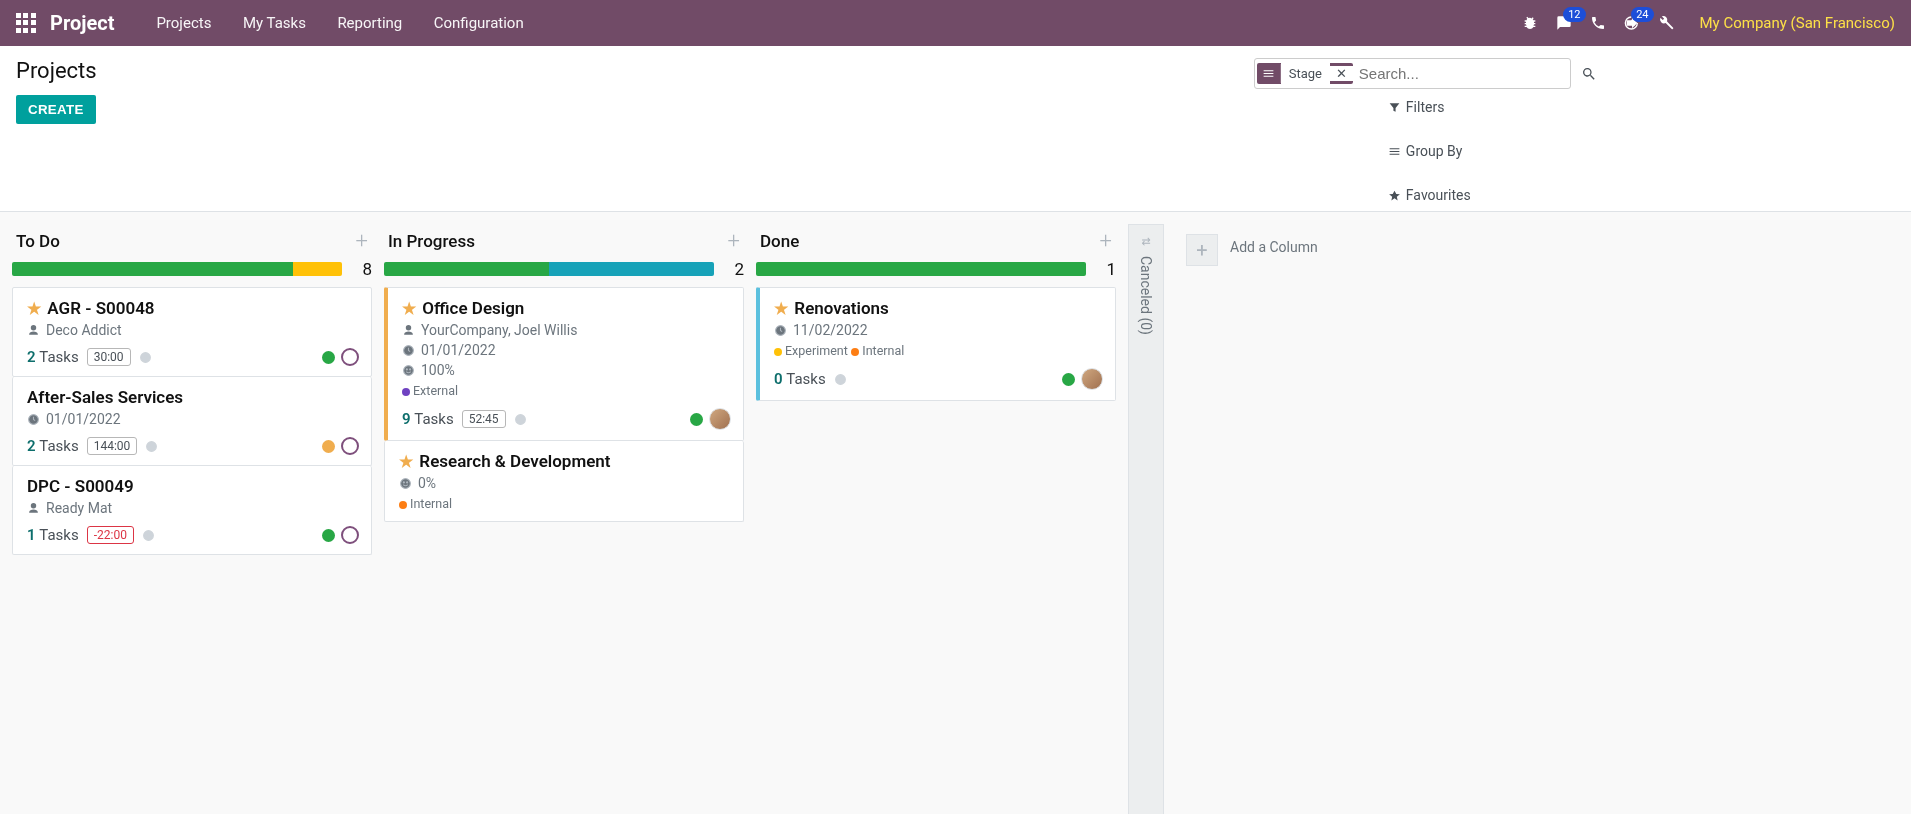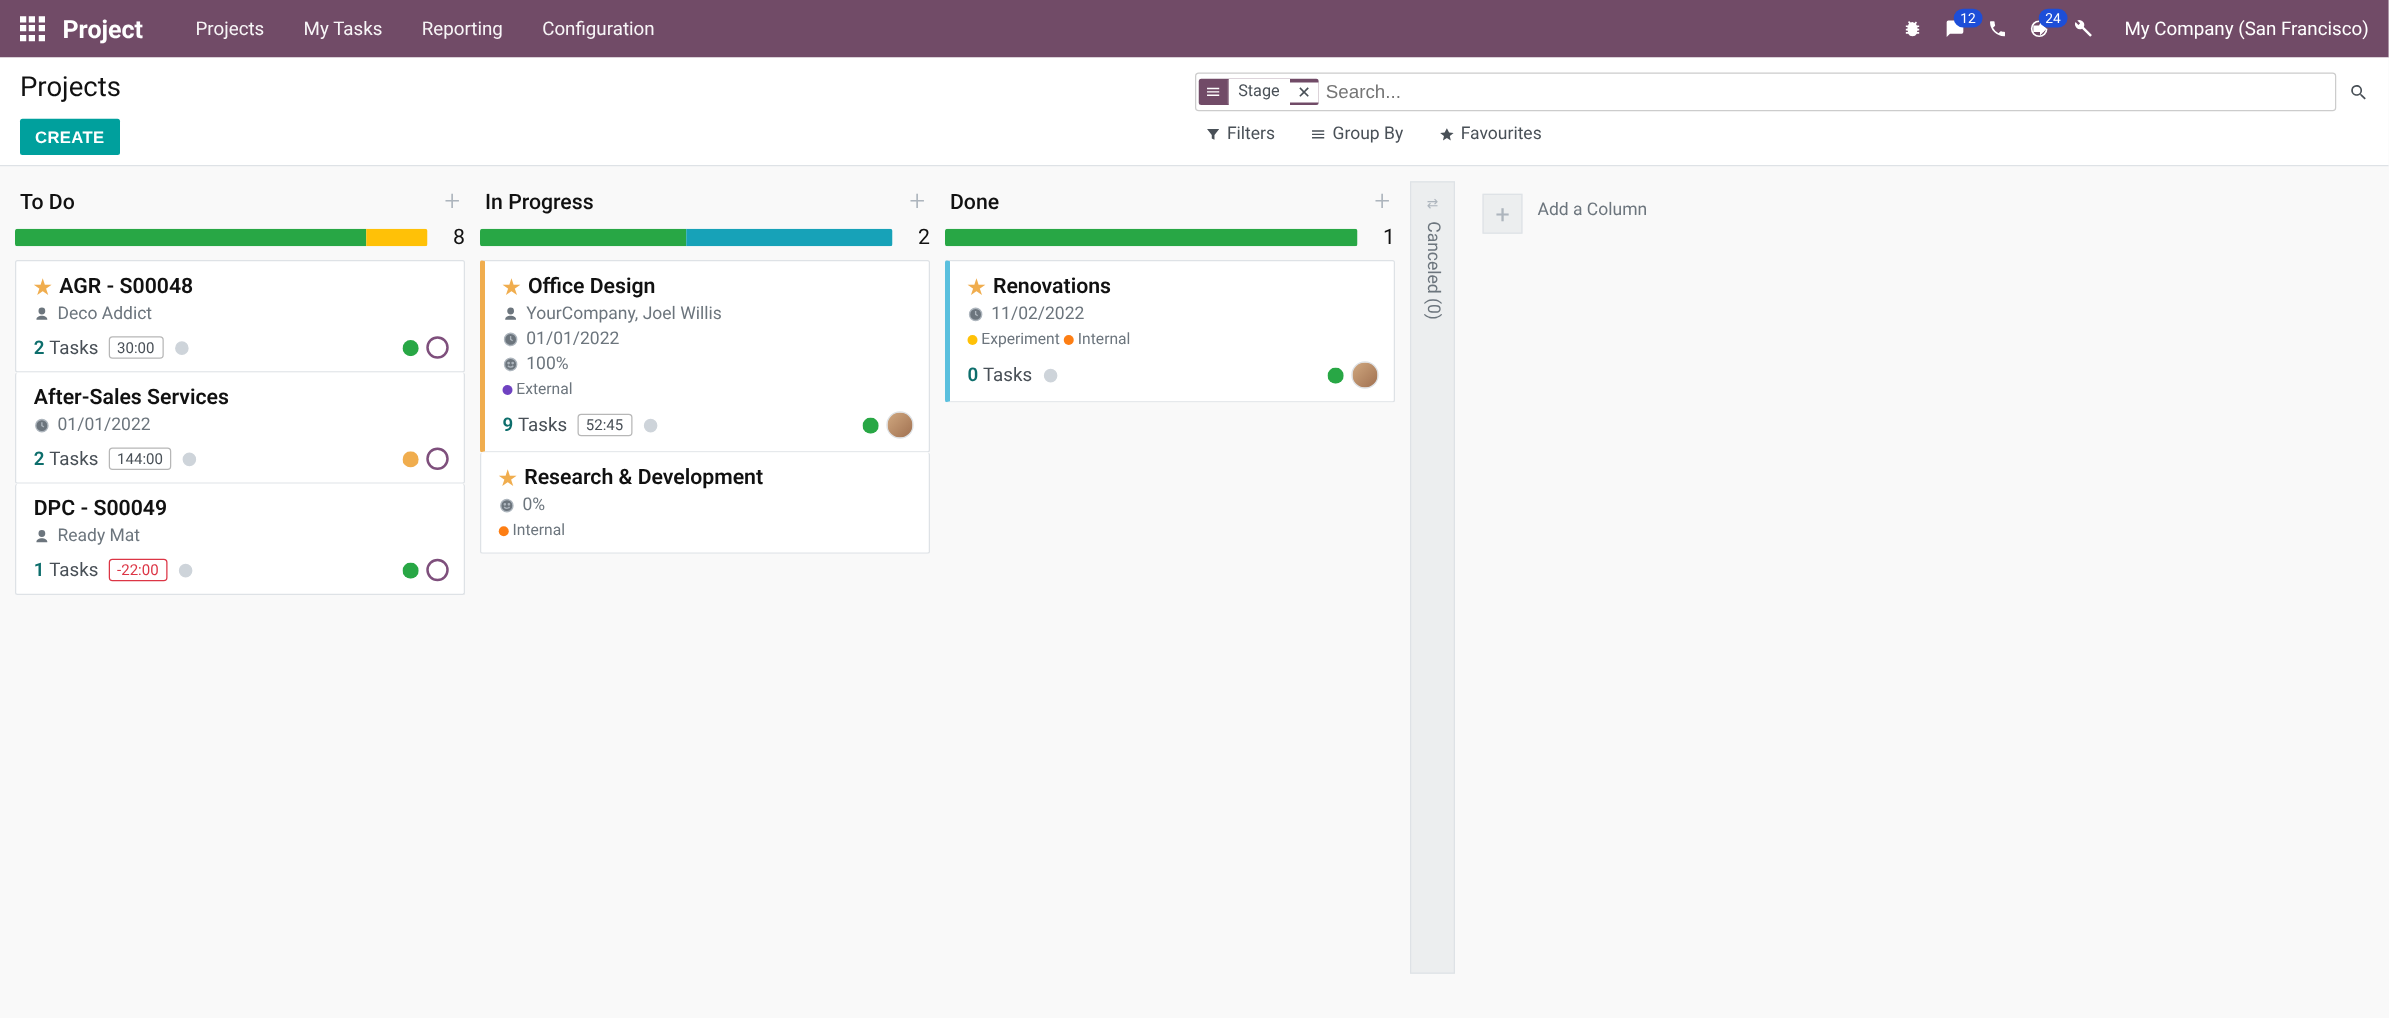--- a/index.html
+++ b/index.html
@@ -8,38 +8,38 @@
 
 .topnav { background: #714b67; color: #fff; height: 46px; display: flex; align-items: center; padding: 0 16px; }
 .topnav .apps-icon { width: 20px; height: 20px; display: grid; grid-template-columns: repeat(3,1fr); grid-gap: 2px; margin-right: 14px; cursor: pointer; }
 .topnav .apps-icon span { background: #fff; width: 5px; height: 5px; }
 .topnav .brand { font-size: 20px; font-weight: 700; margin-right: 28px; }
 .topnav .menu a { color: #fff; text-decoration: none; margin: 0 14px; font-size: 15px; opacity: .95; }
 .spacer { flex: 1; }
 .systray { display: flex; align-items: center; gap: 18px; }
 .systray .item { position: relative; display: flex; align-items: center; color: #fff; cursor: pointer; }
 .badge { position: absolute; top: -8px; right: -14px; background: #1d4ed8; color: #fff; font-size: 11px; padding: 1px 5px; border-radius: 9px; }
-.company { color: #ffffff; font-size: 15px; margin-left: 8px; text-align: center; }
+.company { color: #fde047; font-size: 15px; margin-left: 8px; text-align: center; }
 .user { display: flex; align-items: center; gap: 8px; color: #fff; margin-left: 12px; }
 .avatar { width: 26px; height: 26px; border-radius: 50%; background: linear-gradient(135deg,#e0a070,#b07050); display: inline-flex; align-items: center; justify-content: center; font-size: 13px; color: #fff; border: 1px solid #fff3; }
 
 
 .control { background: #fff; border-bottom: 1px solid #dee2e6; padding: 12px 16px 8px; display: grid; grid-template-columns: 1fr 1fr; row-gap: 12px; }
 .cp-left .title { font-size: 22px; color: #111; margin-bottom: 12px; }
 .create-btn { background: #00a09d; color: #fff; border: none; padding: 7px 12px; font-weight: 700; letter-spacing: .3px; cursor: pointer; border-radius: 2px; }
 .searchbox { display: flex; align-items: center; border: 1px solid #ccc; border-radius: 3px; padding: 2px 6px 2px 2px; }
 .facet { display: flex; align-items: center; background: #714b67; color: #fff; border-radius: 2px; overflow: hidden; font-size: 13px; }
 .facet .f-icon { padding: 3px 5px; border-right: 1px solid #fff3; }
 .facet .f-label { background: #fff; color: #495057; padding: 3px 8px; }
 .facet .f-close { padding: 0 6px; cursor: pointer; color: #495057; background: #fff; }
 .searchbox input { flex: 1; border: none; outline: none; font-size: 15px; padding: 4px 6px; color: #6c757d; }
 .search-icon { color: #495057; cursor: pointer; }
 .search-row { display:flex; align-items:center; gap:0; }
-.cp-right { display:flex; flex-direction:column; gap:10px; }
-.opts { display: flex; gap: 28px; color: #495057; font-size: 14px; padding-left: 8px; }
+.cp-right { display:flex; flex-direction:column; gap:10px;align-items:center; }
+.opts { display: flex; gap: 28px; color: #495057; font-size: 14px; padding-left: 8px; flex-direction: column; }
 .opts .opt { cursor: pointer; display: flex; align-items: center; gap: 5px; }
 
 
 .kanban { display: flex; padding: 12px 0 12px 12px; gap: 12px; overflow-x: auto; height: calc(100vh - 46px - 110px); }
 .col { width: 360px; flex-shrink: 0; display: flex; flex-direction: column; }
 .col-head { display: flex; align-items: center; justify-content: space-between; padding: 4px 4px 6px; }
 .col-title { font-size: 17px; font-weight: 500; color: #111; }
 .plus { color: #adb5bd; font-size: 22px; font-weight: 300; cursor: pointer; }
 .prog-row { display: flex; align-items: center; gap: 10px; margin-bottom: 8px; }
 .prog { flex: 1; height: 14px; border-radius: 2px; display: flex; overflow: hidden; }

